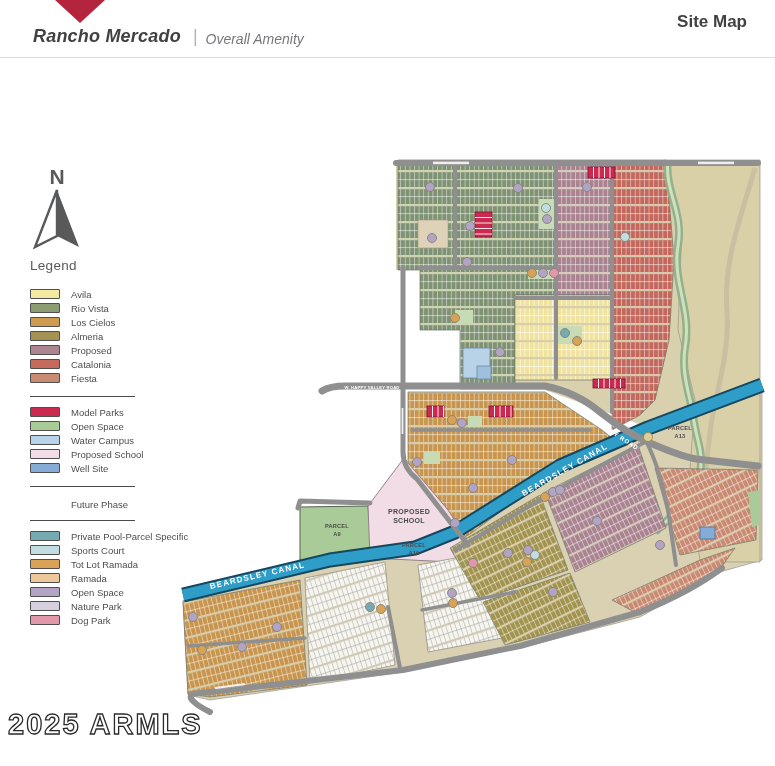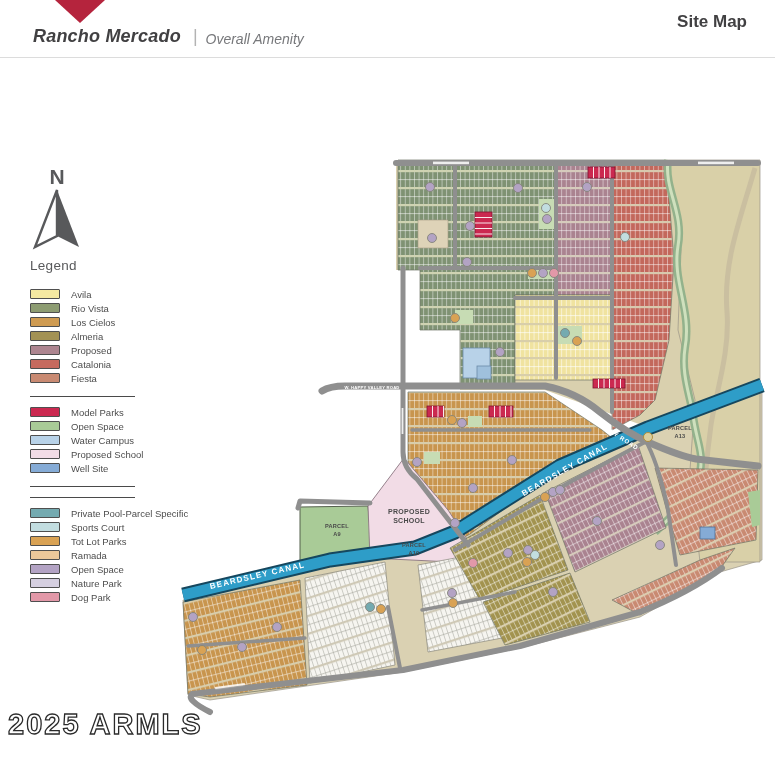--- a/index.html
+++ b/index.html
@@ -329,32 +329,33 @@
         </div>
         <div class="lg-row">
           <span class="lg-sw" style="background: rgb(242, 220, 230);"></span>
           <span class="lg-label">Proposed School</span>
         </div>
         <div class="lg-row">
           <span class="lg-sw" style="background: rgb(133, 171, 214);"></span>
           <span class="lg-label">Well Site</span>
         </div>
         <div class="lg-div"></div>
+        <div class="lg-text-only">Future Phase</div>
         <div class="lg-div"></div>
         <div class="lg-row">
           <span class="lg-sw" style="background: rgb(116, 170, 176);"></span>
           <span class="lg-label">Private Pool-Parcel Specific</span>
         </div>
         <div class="lg-row">
           <span class="lg-sw" style="background: rgb(194, 221, 224);"></span>
           <span class="lg-label">Sports Court</span>
         </div>
         <div class="lg-row">
           <span class="lg-sw" style="background: rgb(217, 162, 84);"></span>
-          <span class="lg-label">Tot Lot Parks</span>
+          <span class="lg-label">Tot Lot Ramada</span>
         </div>
         <div class="lg-row">
           <span class="lg-sw" style="background: rgb(236, 200, 154);"></span>
           <span class="lg-label">Ramada</span>
         </div>
         <div class="lg-row">
           <span class="lg-sw" style="background: rgb(179, 163, 196);"></span>
           <span class="lg-label">Open Space</span>
         </div>
         <div class="lg-row">

